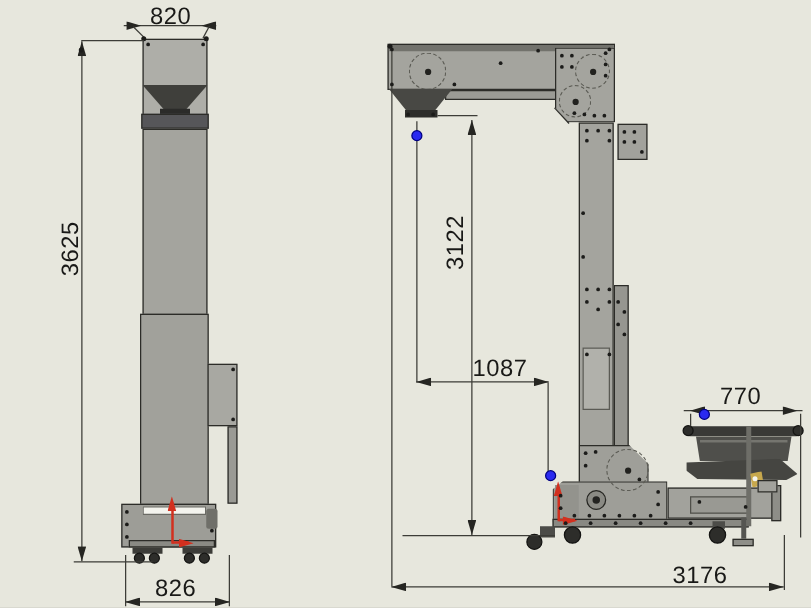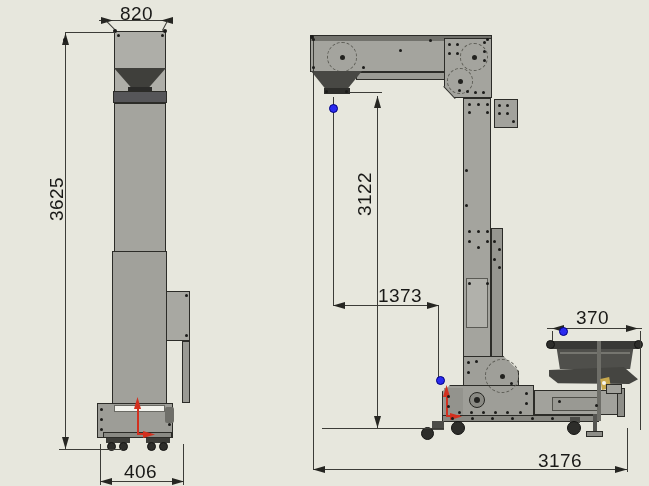--- a/index.html
+++ b/index.html
@@ -78,21 +78,21 @@
     <div class="dln" style="left:59px;top:449px;width:63px;height:1px;"></div>
     <div class="dot" style="left:65px;top:40px;"></div>
     <div class="dimtxt rot" style="left:32px;top:191px;width:46px;height:16px;">3625</div>
 
     
     <div class="dln" style="left:100px;top:444px;width:1px;height:41px;"></div>
     <div class="dln" style="left:183px;top:444px;width:1px;height:41px;"></div>
     <div class="dln" style="left:100px;top:481px;width:84px;height:1px;"></div>
     <div class="arr arr-l" style="left:100px;top:478px;"></div>
     <div class="arr arr-r" style="left:172px;top:478px;"></div>
-    <div class="dimtxt" style="left:124px;top:462px;width:32px;">406</div>
+    <div class="dimtxt" style="left:124px;top:462px;width:32px;">826</div>
   <s class="bolt" style="left: 118px; top: 35px;"></s><s class="bolt" style="left: 162px; top: 35px;"></s><s class="bolt" style="left: 186px; top: 295px;"></s><s class="bolt" style="left: 186px; top: 335px;"></s><s class="bolt" style="left: 101px; top: 409px;"></s><s class="bolt" style="left: 101px; top: 419px;"></s><s class="bolt" style="left: 101px; top: 429px;"></s><s class="bolt" style="left: 169px; top: 424px;"></s></section>
 
   <section>
     
     <div class="part" style="left:310px;top:35px;width:182px;height:37px;"></div>
     <div class="abs" style="left:311px;top:36px;width:180px;height:5px;background:#72726c;"></div>
     <div class="sprocket" style="left:327px;top:42px;width:28px;height:28px;"></div>
     <div class="part" style="left:356px;top:72px;width:89px;height:8px;background:#9b9b95;border-width:1px;"></div>
     <div class="part nb" style="left:311px;top:71px;width:51px;height:19px;background:#484844;clip-path:polygon(0 0,100% 0,70% 100%,30% 100%);"></div>
     <div class="abs" style="left:324px;top:88px;width:26px;height:6px;background:#2e2e2b;"></div>
@@ -159,28 +159,28 @@
     <div class="dln" style="left:350px;top:92px;width:32px;height:1px;"></div>
     <div class="dln" style="left:322px;top:428px;width:122px;height:1px;"></div>
     <div class="dimtxt rot" style="left:340px;top:186px;width:46px;height:16px;">3122</div>
 
     
     <div class="dln" style="left:333px;top:97px;width:1px;height:209px;"></div>
     <div class="dln" style="left:438px;top:306px;width:1px;height:72px;"></div>
     <div class="dln" style="left:333px;top:305px;width:106px;height:1px;"></div>
     <div class="arr arr-l" style="left:333px;top:302px;"></div>
     <div class="arr arr-r" style="left:427px;top:302px;"></div>
-    <div class="dimtxt" style="left:378px;top:286px;width:42px;">1373</div>
+    <div class="dimtxt" style="left:378px;top:286px;width:42px;">1087</div>
 
     
     <div class="dln" style="left:547px;top:328px;width:95px;height:1px;"></div>
     <div class="arr arr-l" style="left:552px;top:325px;"></div>
     <div class="arr arr-r" style="left:626px;top:325px;"></div>
     <div class="dln" style="left:552px;top:331px;width:1px;height:10px;"></div>
     <div class="dln" style="left:640px;top:331px;width:1px;height:99px;"></div>
-    <div class="dimtxt" style="left:576px;top:308px;width:32px;">370</div>
+    <div class="dimtxt" style="left:576px;top:308px;width:32px;">770</div>
 
     
     <div class="bluedot" style="left:329px;top:104px;"></div>
     <div class="bluedot" style="left:559px;top:327px;"></div>
     <div class="bluedot" style="left:436px;top:376px;"></div>
   <s class="bolt" style="left: 313px; top: 39px;"></s><s class="bolt" style="left: 487px; top: 39px;"></s><s class="bolt" style="left: 313px; top: 67px;"></s><s class="bolt" style="left: 363px; top: 67px;"></s><s class="bolt" style="left: 400px; top: 50px;"></s><s class="bolt" style="left: 430px; top: 40px;"></s><s class="bolt" style="left: 449px; top: 44px;"></s><s class="bolt" style="left: 457px; top: 44px;"></s><s class="bolt" style="left: 449px; top: 53px;"></s><s class="bolt" style="left: 457px; top: 53px;"></s><s class="bolt" style="left: 484px; top: 42px;"></s><s class="bolt" style="left: 484px; top: 51px;"></s><s class="bolt" style="left: 484px; top: 60px;"></s><s class="bolt" style="left: 459px; top: 90px;"></s><s class="bolt" style="left: 467px; top: 91px;"></s><s class="bolt" style="left: 475px; top: 92px;"></s><s class="bolt" style="left: 483px; top: 92px;"></s><s class="bolt" style="left: 499px; top: 105px;"></s><s class="bolt" style="left: 507px; top: 105px;"></s><s class="bolt" style="left: 499px; top: 113px;"></s><s class="bolt" style="left: 507px; top: 113px;"></s><s class="bolt" style="left: 513px; top: 121px;"></s><s class="bolt" style="left: 469px; top: 104px;"></s><s class="bolt" style="left: 478px; top: 104px;"></s><s class="bolt" style="left: 487px; top: 104px;"></s><s class="bolt" style="left: 469px; top: 112px;"></s><s class="bolt" style="left: 487px; top: 112px;"></s><s class="bolt" style="left: 466px; top: 170px;"></s><s class="bolt" style="left: 466px; top: 205px;"></s><s class="bolt" style="left: 469px; top: 231px;"></s><s class="bolt" style="left: 478px; top: 231px;"></s><s class="bolt" style="left: 487px; top: 231px;"></s><s class="bolt" style="left: 469px; top: 241px;"></s><s class="bolt" style="left: 487px; top: 241px;"></s><s class="bolt" style="left: 478px; top: 247px;"></s><s class="bolt" style="left: 469px; top: 283px;"></s><s class="bolt" style="left: 487px; top: 283px;"></s><s class="bolt" style="left: 494px; top: 241px;"></s><s class="bolt" style="left: 499px; top: 249px;"></s><s class="bolt" style="left: 494px; top: 259px;"></s><s class="bolt" style="left: 499px; top: 267px;"></s><s class="bolt" style="left: 468px; top: 362px;"></s><s class="bolt" style="left: 476px; top: 361px;"></s><s class="bolt" style="left: 468px; top: 372px;"></s><s class="bolt" style="left: 511px; top: 383px;"></s><s class="bolt" style="left: 448px; top: 396px;"></s><s class="bolt" style="left: 448px; top: 406px;"></s><s class="bolt" style="left: 459px; top: 412px;"></s><s class="bolt" style="left: 471px; top: 412px;"></s><s class="bolt" style="left: 483px; top: 412px;"></s><s class="bolt" style="left: 495px; top: 412px;"></s><s class="bolt" style="left: 507px; top: 412px;"></s><s class="bolt" style="left: 520px; top: 412px;"></s><s class="bolt" style="left: 526px; top: 393px;"></s><s class="bolt" style="left: 526px; top: 403px;"></s><s class="bolt" style="left: 559px; top: 401px;"></s><s class="bolt" style="left: 596px; top: 405px;"></s><s class="bolt" style="left: 452px; top: 418px;"></s><s class="bolt" style="left: 472px; top: 418px;"></s><s class="bolt" style="left: 492px; top: 418px;"></s><s class="bolt" style="left: 512px; top: 418px;"></s><s class="bolt" style="left: 532px; top: 418px;"></s><s class="bolt" style="left: 552px; top: 418px;"></s><s class="bolt" style="left: 326px; top: 91px;"></s><s class="bolt" style="left: 346px; top: 91px;"></s></section>
 </div>
 
 </body></html>

